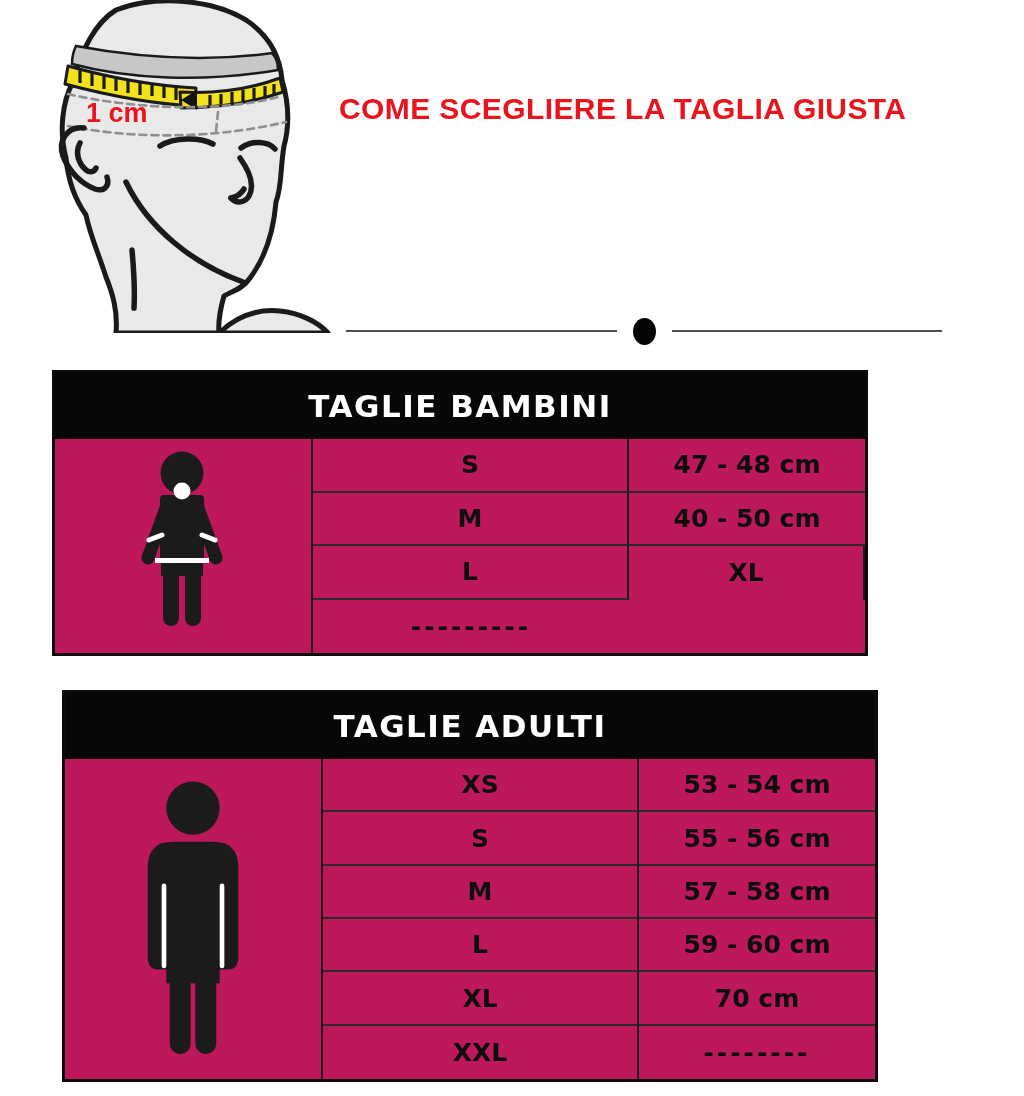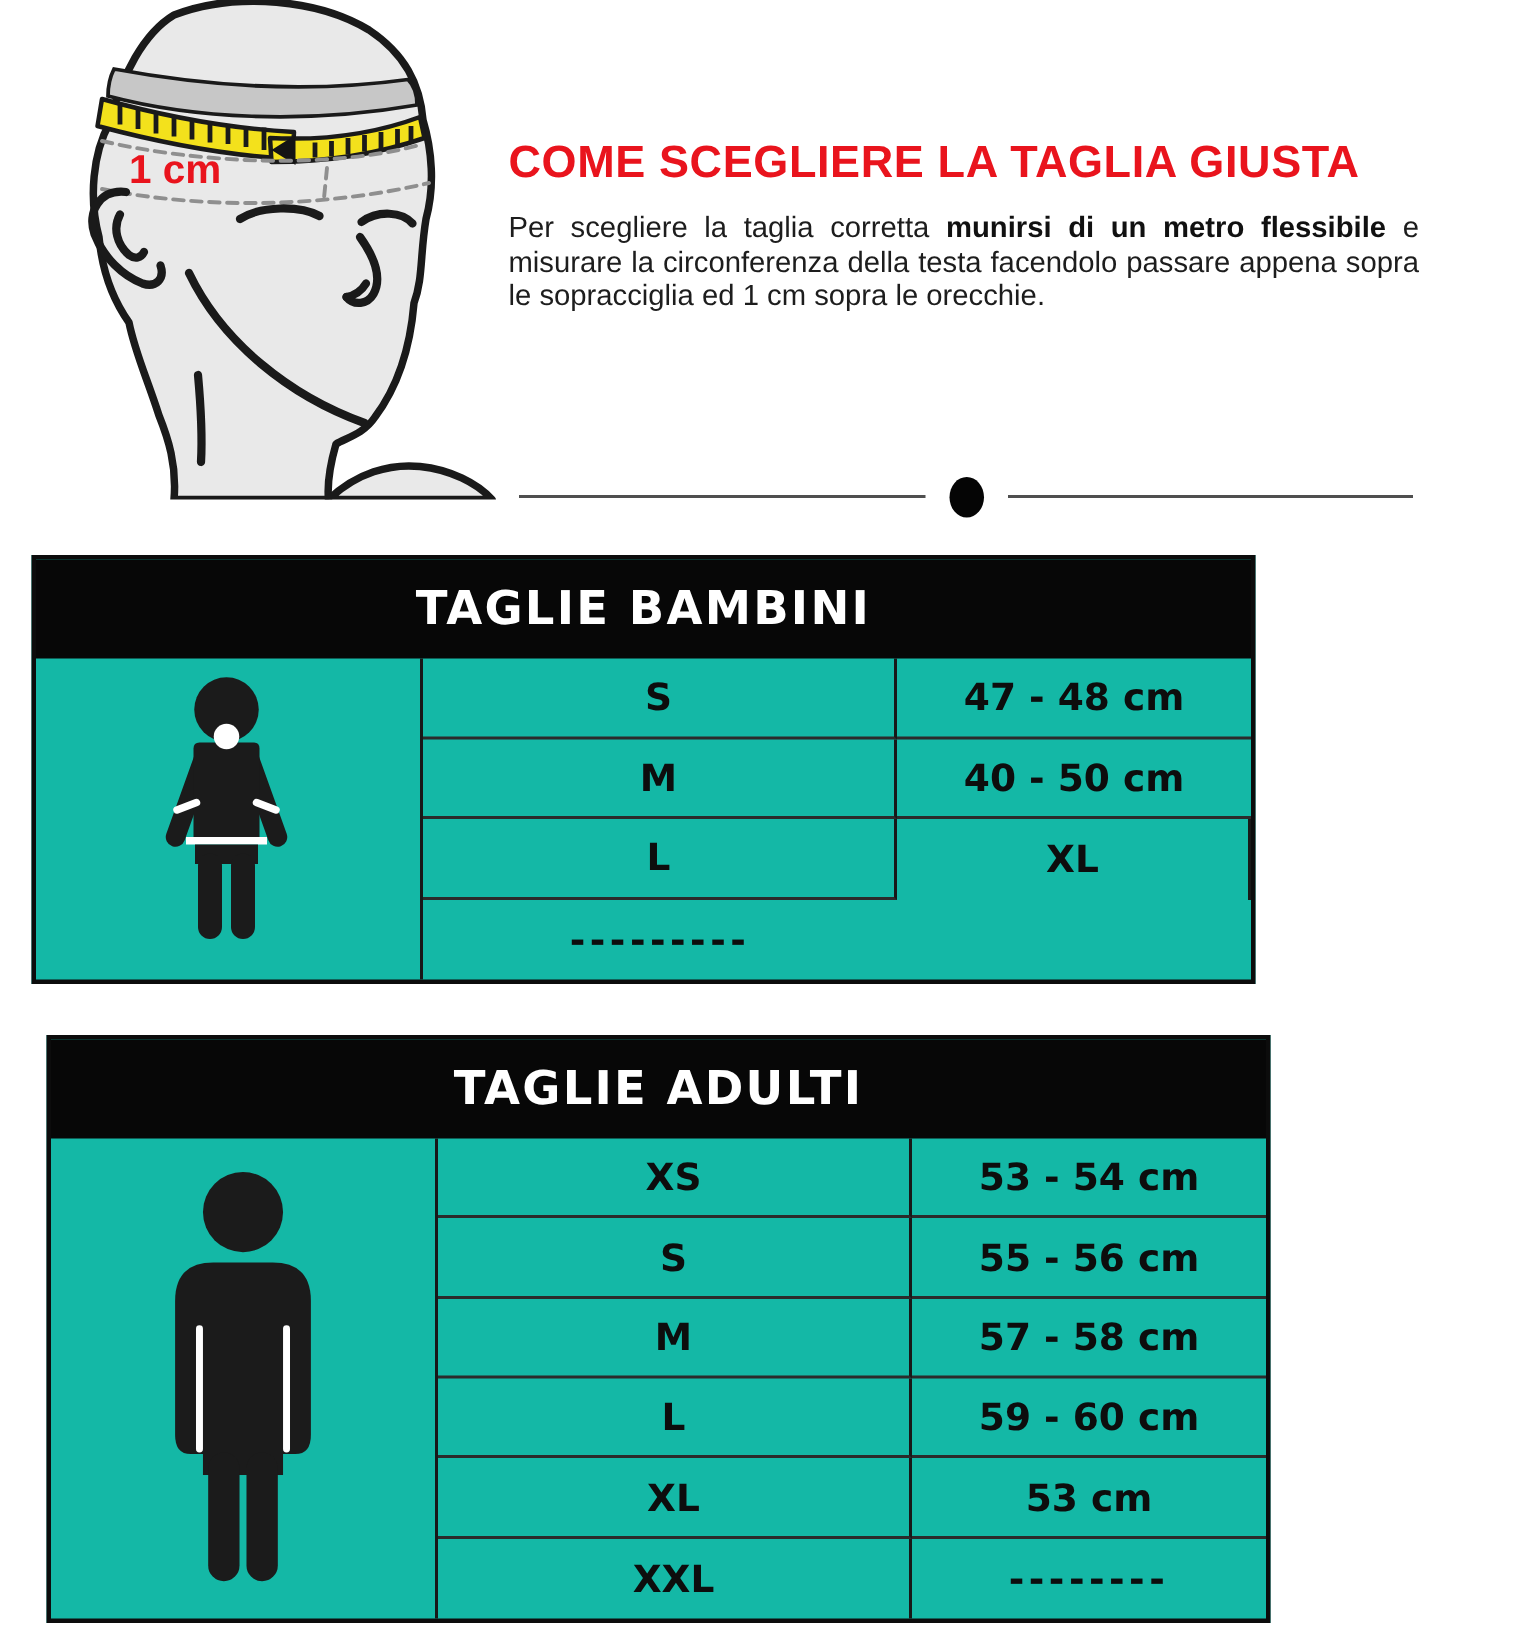--- a/index.html
+++ b/index.html
@@ -32,21 +32,21 @@
   .paras{position:absolute;top:141px;left:0;width:607px;
     font-size:19.5px;line-height:22.6px;color:#1d1d1d;text-align:justify;}
   .paras p{margin:0;}
   .paras b{font-weight:700;color:#111;}
   
   .divider{position:absolute;left:346px;top:318px;width:596px;height:26px;
     display:flex;align-items:center;}
   .divider .dline{flex:1;height:2px;background:#4f4f4f;}
   .divider .dot{width:23px;height:27px;border-radius:50%;background:#050505;margin:0 16px;}
   
-  .size-table{position:absolute;left:21px;width:816px;border:3px solid #0c0c0c;box-sizing:border-box;background:#14b8a6;}
+  .size-table{position:absolute;left:52px;width:816px;border:3px solid #0c0c0c;box-sizing:border-box;background:#be185d;}
   .t-bambini{top:370px;}
   .t-adulti{top:690px;margin-left:10px;}
   .st-header{
     height:66px;background:var(--table-black);color:#fff;
     display:flex;align-items:center;justify-content:center;
     font-family:"DejaVu Sans","Liberation Sans",sans-serif;
     font-size:31px;font-weight:800;letter-spacing:1.5px;
   }
   .st-body{display:grid;grid-template-columns:258px 316px 1fr;}
   .t-bambini .st-body{grid-auto-rows:53.5px;}
@@ -133,21 +133,20 @@
       <path class="line" d="M 132 146 C 146 137 172 137 185 144"></path>
       <path class="line" d="M 213 148 C 224 140 240 141 247 149"></path>
       <path class="line" d="M 212 158 C 222 172 227 185 221 196 C 217 203 208 204 203 198"></path>
       <path class="line" d="M 203 198 C 208 197 213 194 216 189"></path>
     </g>
   </svg>
 
   <div class="guide">
     <h1>COME SCEGLIERE LA TAGLIA GIUSTA</h1>
     <div class="paras">
-        <p><span>Per scegliere la taglia corretta </span><b>munirsi di un metro flessibile</b><span> e misurare la circonferenza della testa facendolo passare appena sopra le sopracciglia ed 1 cm sopra le orecchie.</span></p>
       </div>
   </div>
 
   <div class="divider">
     <span class="dline"></span>
     <span class="dot"></span>
     <span class="dline"></span>
   </div>
 
   <section class="size-table t-bambini">
@@ -196,19 +195,19 @@
 
     <div class="cell size">XS</div>
         <div class="cell measure">53 - 54 cm</div>
         <div class="cell size">S</div>
         <div class="cell measure">55 - 56 cm</div>
         <div class="cell size">M</div>
         <div class="cell measure">57 - 58 cm</div>
         <div class="cell size">L</div>
         <div class="cell measure">59 - 60 cm</div>
         <div class="cell size">XL</div>
-        <div class="cell measure">53 cm</div>
+        <div class="cell measure">70 cm</div>
         <div class="cell size last-row">XXL</div>
         <div class="cell measure last-row dashes">--------</div>
       </div>
   </section>
 
 </div>
 
 </body></html>

